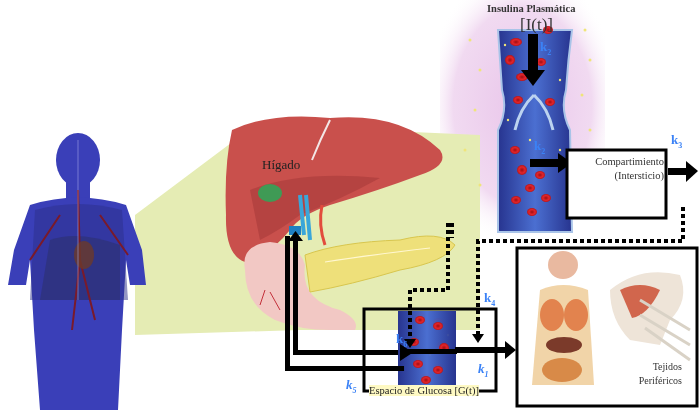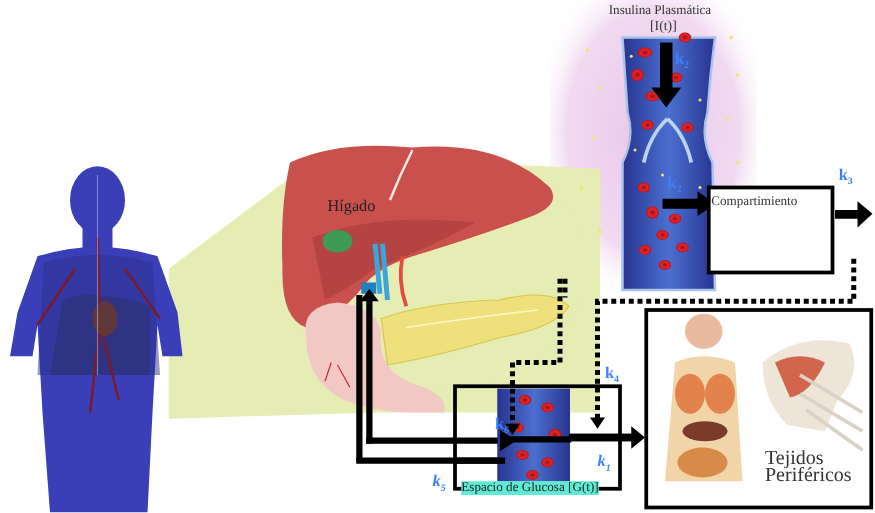--- a/index.html
+++ b/index.html
@@ -2,21 +2,21 @@
 <html><head>
 <meta charset="utf-8">
 <style>
   html, body { margin:0; padding:0; background:#ffffff; }
   body { width:700px; height:410px; position:relative; overflow:hidden; font-family:"Liberation Serif", "DejaVu Serif", serif; }
   .abs { position:absolute; }
   .lbl { position:absolute; color:#222; font-family:"Liberation Serif","DejaVu Serif",serif; white-space:nowrap; }
   .k { font-size:13px; font-weight:bold; color:#3b82f6; }
   .k sub { font-size:8px; }
   svg { position:absolute; left:0; top:0; }
-  .box-text { text-align:left; line-height:17px; font-size:12.5px; color:#333; }
+  .box-text { text-align:right; line-height:17px; font-size:12.5px; color:#333; }
 </style>
 </head>
 <body>
 
 <svg width="700" height="410" viewBox="0 0 700 410">
   <defs>
     <radialGradient id="pinkGlow" cx="50%" cy="45%" r="60%">
       <stop offset="0%" stop-color="#e9c5ea"></stop>
       <stop offset="70%" stop-color="#f1daf1"></stop>
       <stop offset="100%" stop-color="#ffffff" stop-opacity="0"></stop>
@@ -177,35 +177,36 @@
     <ellipse cx="552" cy="315" rx="12" ry="16" fill="#e2834e"></ellipse>
     <ellipse cx="576" cy="315" rx="12" ry="16" fill="#e2834e"></ellipse>
     <ellipse cx="564" cy="345" rx="18" ry="8" fill="#7b3a2a"></ellipse>
     <ellipse cx="562" cy="370" rx="20" ry="12" fill="#d88a48"></ellipse>
     <path d="M610,290 Q640,265 680,275 Q690,300 670,320 L660,345 L630,340 Q610,320 610,290 Z" fill="#eee4d8"></path>
     <path d="M620,290 Q640,280 660,290 Q648,315 632,318 Z" fill="#d1664d"></path>
     <path d="M640,300 L690,330 M640,315 L690,345 M645,328 L690,360" stroke="#d9d2c6" stroke-width="3"></path>
   </g>
 </svg>
 
-<div class="lbl" style="left:487px;top:3px;font-size:10.5px;color:#333;">Insulina Plasmática</div>
-<div class="lbl" style="left:520px;top:15px;font-size:11px;color:#333;">[I(t)]</div>
+<div class="lbl" style="left:487px;top:3px;font-size:10.5px;color:#333;font-weight:bold;">Insulina Plasmática</div>
+<div class="lbl" style="left:520px;top:15px;font-size:17px;color:#333;">[I(t)]</div>
 
 <div class="lbl k" style="left:540px;top:39px;"><span>k</span><sub>2</sub></div>
 <div class="lbl k" style="left:534px;top:138px;"><span>k</span><sub>2</sub></div>
 <div class="lbl k" style="left:671px;top:132px;"><span>k</span><sub>3</sub></div>
 <div class="lbl k" style="left:484px;top:290px;"><span>k</span><sub>4</sub></div>
 <div class="lbl k" style="left:370px;top:331px;margin-left:26px;"><span>k</span><sub>6</sub></div>
 <div class="lbl k" style="left:478px;top:361px;font-style:italic;"><span>k</span><sub>1</sub></div>
 <div class="lbl k" style="left:346px;top:377px;font-style:italic;"><span>k</span><sub>5</sub></div>
 
 <div class="abs box-text" style="left:569px;top:155px;width:95px;font-size:10.5px;line-height:14px;">
   <div>Compartimiento</div>
+  <div>(Intersticio)</div>
 </div>
 
 <div class="lbl" style="left:262px;top:157px;font-size:13px;color:#222;">Hígado</div>
 
-<div class="lbl" style="left:369px;top:385px;font-size:10.5px;color:#222;background:#5eead4;">Espacio de Glucosa [G(t)]</div>
-
-<div class="abs box-text" style="left:612px;top:360px;width:70px;font-size:16px;line-height:14px;">
+<div class="lbl" style="left:369px;top:385px;font-size:10.5px;color:#222;background:#fef9c3;">Espacio de Glucosa [G(t)]</div>
+
+<div class="abs box-text" style="left:612px;top:360px;width:70px;font-size:10px;line-height:14px;">
   <div>Tejidos</div>
   <div>Periféricos</div>
 </div>
 
 </body></html>

